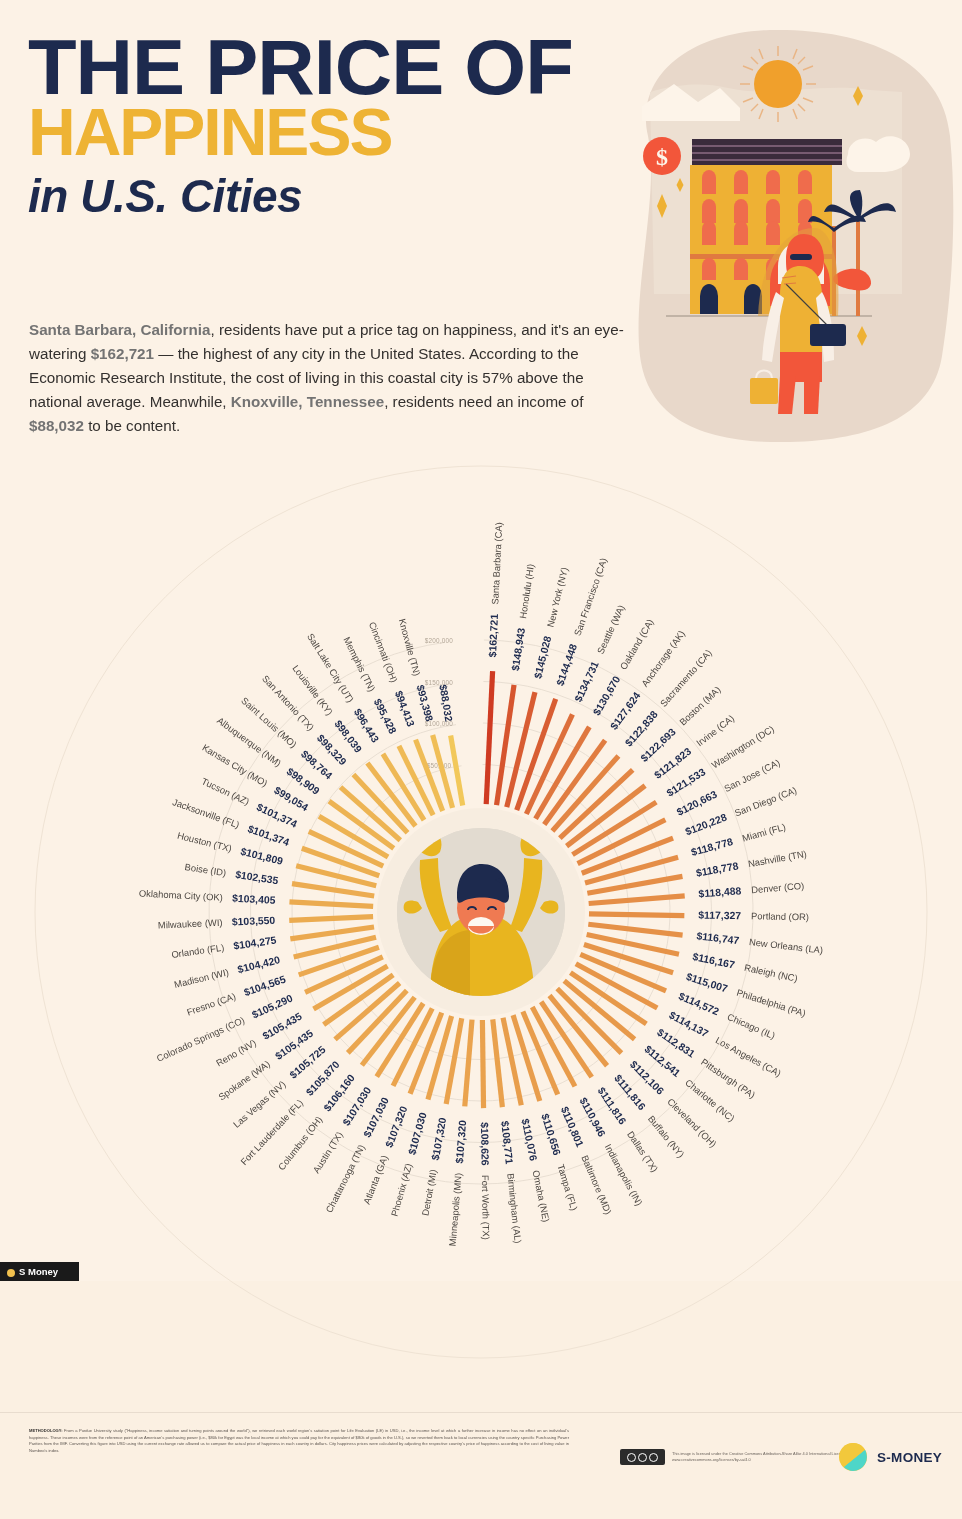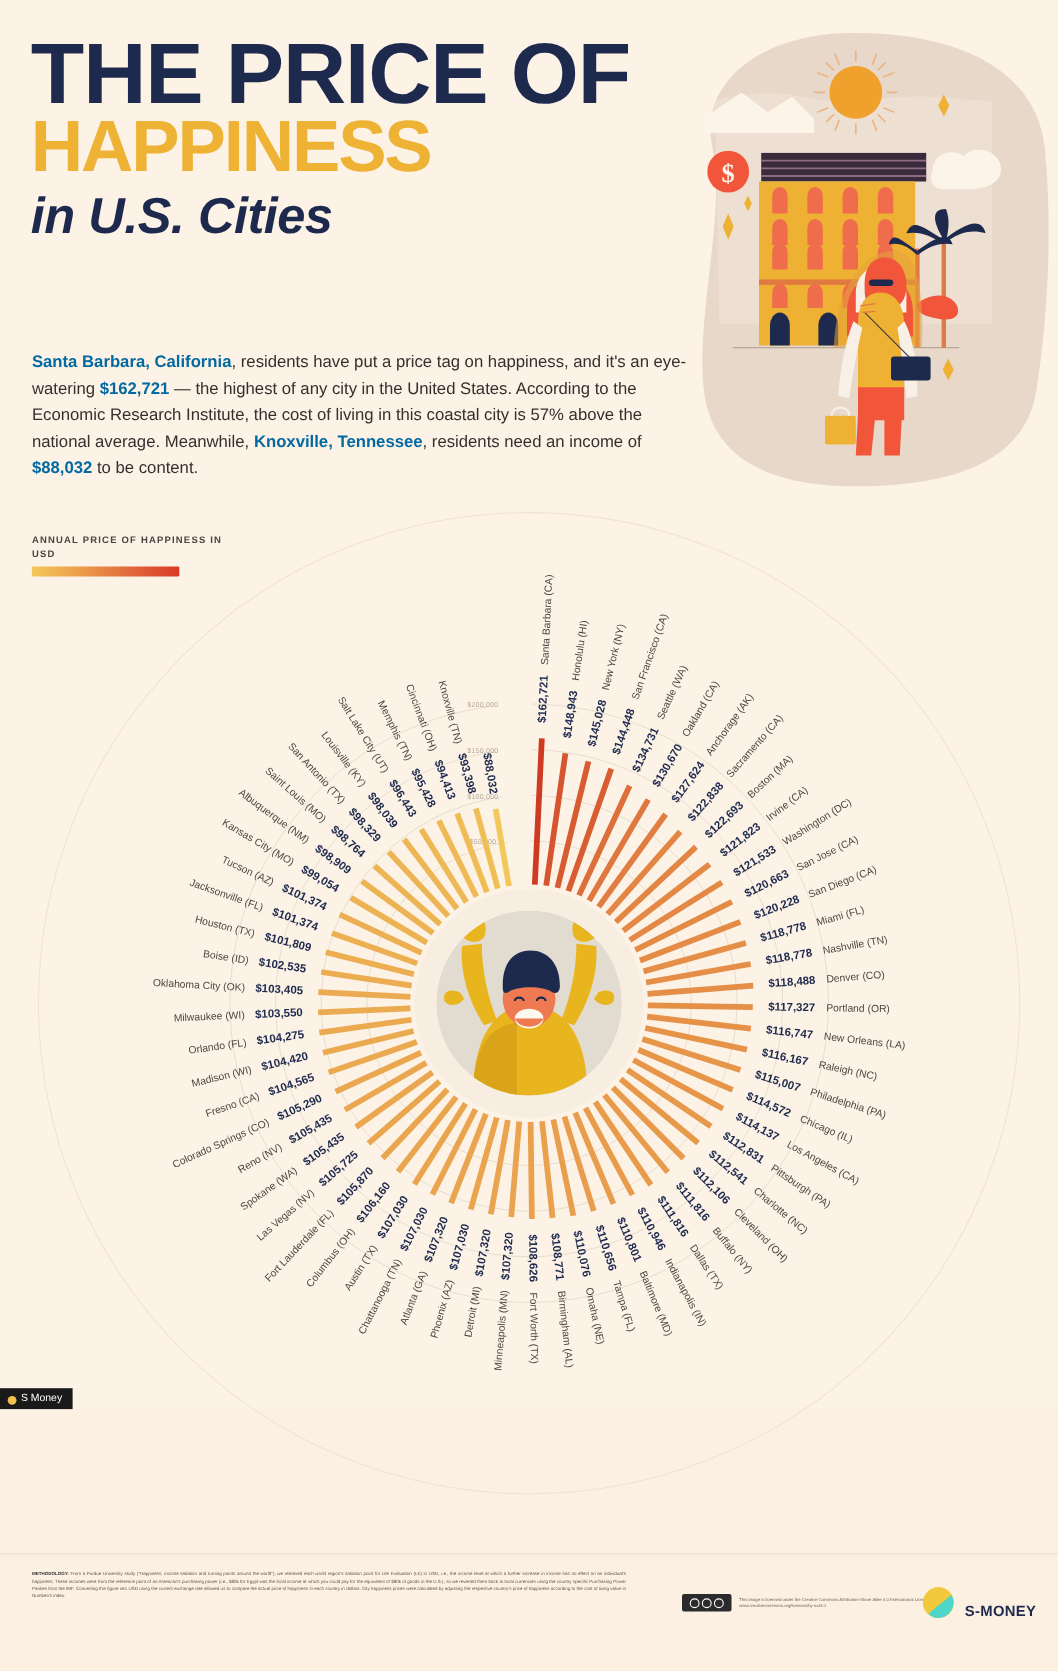--- a/index.html
+++ b/index.html
@@ -25,21 +25,21 @@
     color: #eeb334; letter-spacing: -2px; margin-top: 4px;
   }
   .t-line3 {
     font-weight: bold; font-size: 46px; line-height: 1.0;
     color: #1d2a4e; letter-spacing: -0.5px; margin-top: 12px; font-style: italic;
   }
   .lede {
     position: absolute; left: 29px; top: 318px; width: 600px;
     font-size: 15.2px; line-height: 1.58; color: #33302e;
   }
-  .lede b { color: #0369a1; font-weight: bold; }
+  .lede b { color: #737373; font-weight: bold; }
 
   
   .legend { position: absolute; left: 29px; top: 485px; width: 180px; }
   .legend-title {
     font-size: 8.6px; font-weight: bold; letter-spacing: 1.1px;
     color: #4a4340; line-height: 1.45; text-transform: uppercase;
   }
   .legend-bar {
     margin-top: 5px; width: 134px; height: 9px; border-radius: 1px;
     background: linear-gradient(90deg, #f3c75a 0%, #ec9a4b 35%, #e0663c 68%, #d93b27 100%);
@@ -73,48 +73,44 @@
     font-size: 4.1px; line-height: 1.62; color: #5c554f; text-align: justify;
   }
   .methodology b { color: #33302e; }
   .cc-block { position: absolute; left: 620px; top: 1449px; display: flex; align-items: center; gap: 7px; }
   .cc-badge {
     width: 45px; height: 16px; background: #2b2b2b; border-radius: 2px;
     display: flex; align-items: center; justify-content: center; gap: 2px;
   }
   .cc-dot { width: 9px; height: 9px; border-radius: 50%; border: 1.4px solid #fff; }
   .cc-text { font-size: 3.9px; line-height: 1.6; color: #6a635c; width: 190px; }
-  .brand { position: absolute; left: 838px; top: 1442px; display: flex; align-items: flex-end; gap: 9px; }
+  .brand { position: absolute; left: 838px; top: 1442px; display: flex; align-items: center; gap: 9px; }
   .brand-name { font-size: 13.5px; font-weight: bold; color: #1d2a4e; letter-spacing: 0.3px; }
   .watermark {
     position: absolute; left: 0; bottom: 0; background: #1a1a1a; color: #fff;
-    font-size: 9.5px; font-weight: normal; padding: 4px 9px 4px 7px;
+    font-size: 9.5px; font-weight: bold; padding: 4px 21px 4px 7px;
     display: flex; align-items: flex-end; gap: 4px;
   }
   .wm-dot { width: 8px; height: 8px; border-radius: 50%; background: #f2c14e; }
 </style>
 </head>
 <body>
 
 <div id="page">
 
   <div class="hero-title">
     <div class="t-line1">THE PRICE OF</div>
     <div class="t-line2">HAPPINESS</div>
     <div class="t-line3">in U.S. Cities</div>
   </div>
 
   <p class="lede">
     <b>Santa Barbara, California</b><span>, residents have put a price tag on happiness, and it's an eye-watering </span><b>$162,721</b><span> — the highest of any city in the United States. According to the Economic Research Institute, the cost of living in this coastal city is 57% above the national average. Meanwhile, </span><b>Knoxville, Tennessee</b><span>, residents need an income of </span><b>$88,032</b><span> to be content.</span>
   </p>
 
-  <div class="legend">
-    <div class="legend-title">ANNUAL PRICE OF HAPPINESS IN USD</div>
-    <div class="legend-bar"></div>
-  </div>
 
   <div class="hero-art">
     <svg width="340" height="420" viewBox="0 0 340 420">
       <path d="M28 110 C14 50 70 6 150 4 C238 2 322 30 330 110 C338 196 330 280 322 330
                C312 392 250 414 170 416 C84 418 28 394 20 330 C12 262 40 168 28 110 Z" fill="#e8d8ca"></path>
 
       <path d="M30 66 C30 66 70 52 108 62 C150 72 200 56 250 64 L282 66 L282 268 L34 268 Z" fill="#ede0d2"></path>
 
       <path d="M22 80 L54 58 L78 76 L100 62 L120 82 L120 95 L22 95 Z" fill="#fdf4e9"></path>
 

